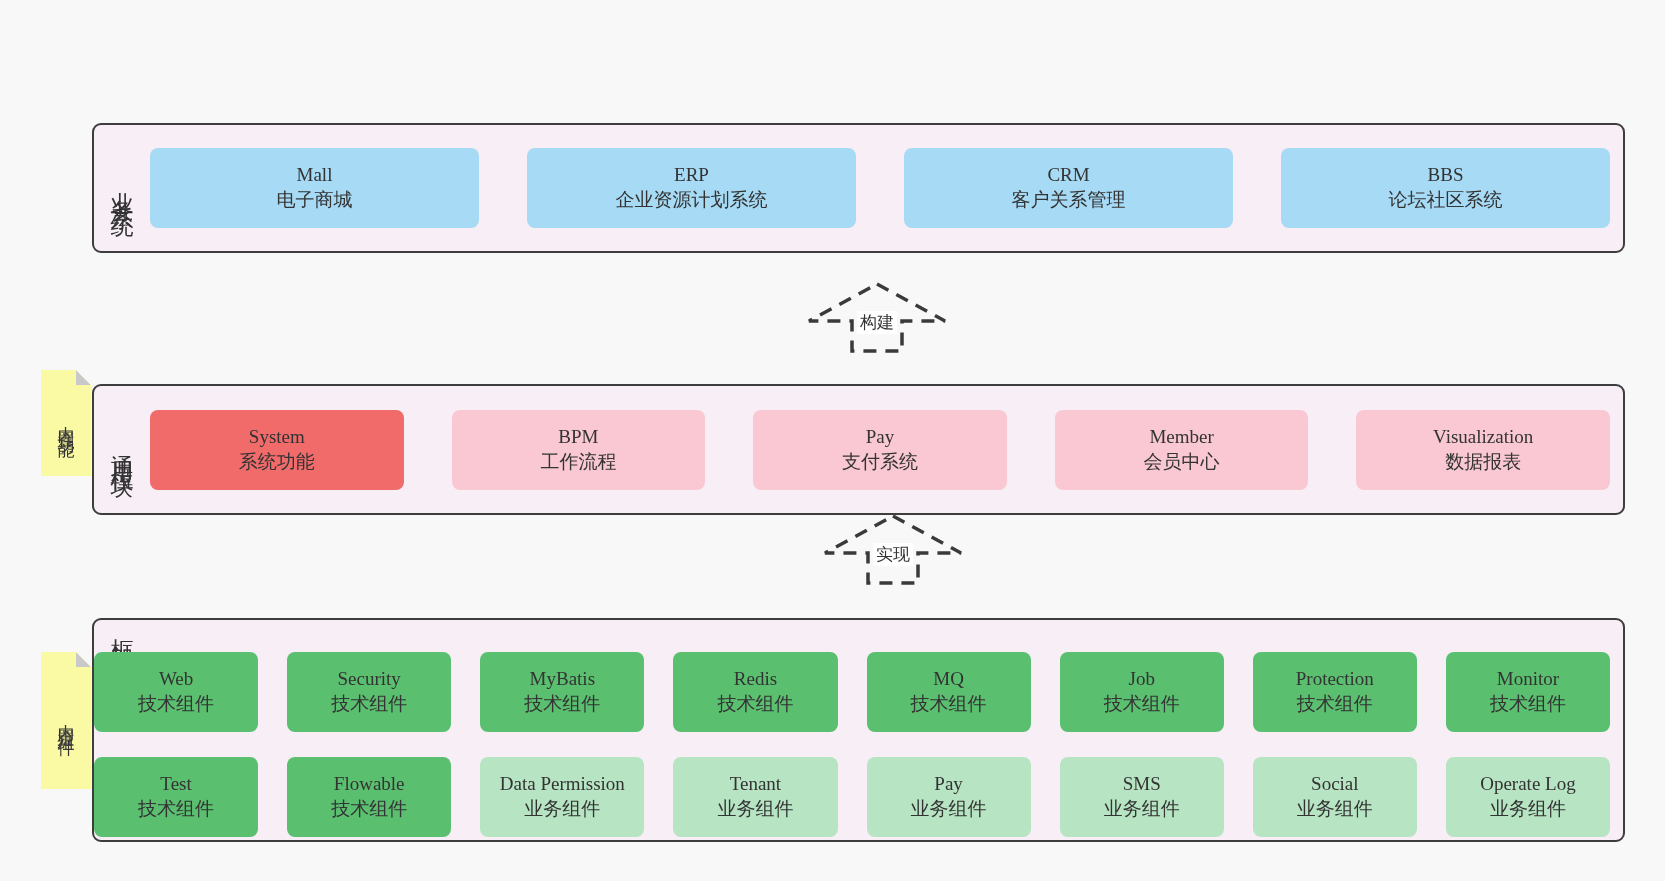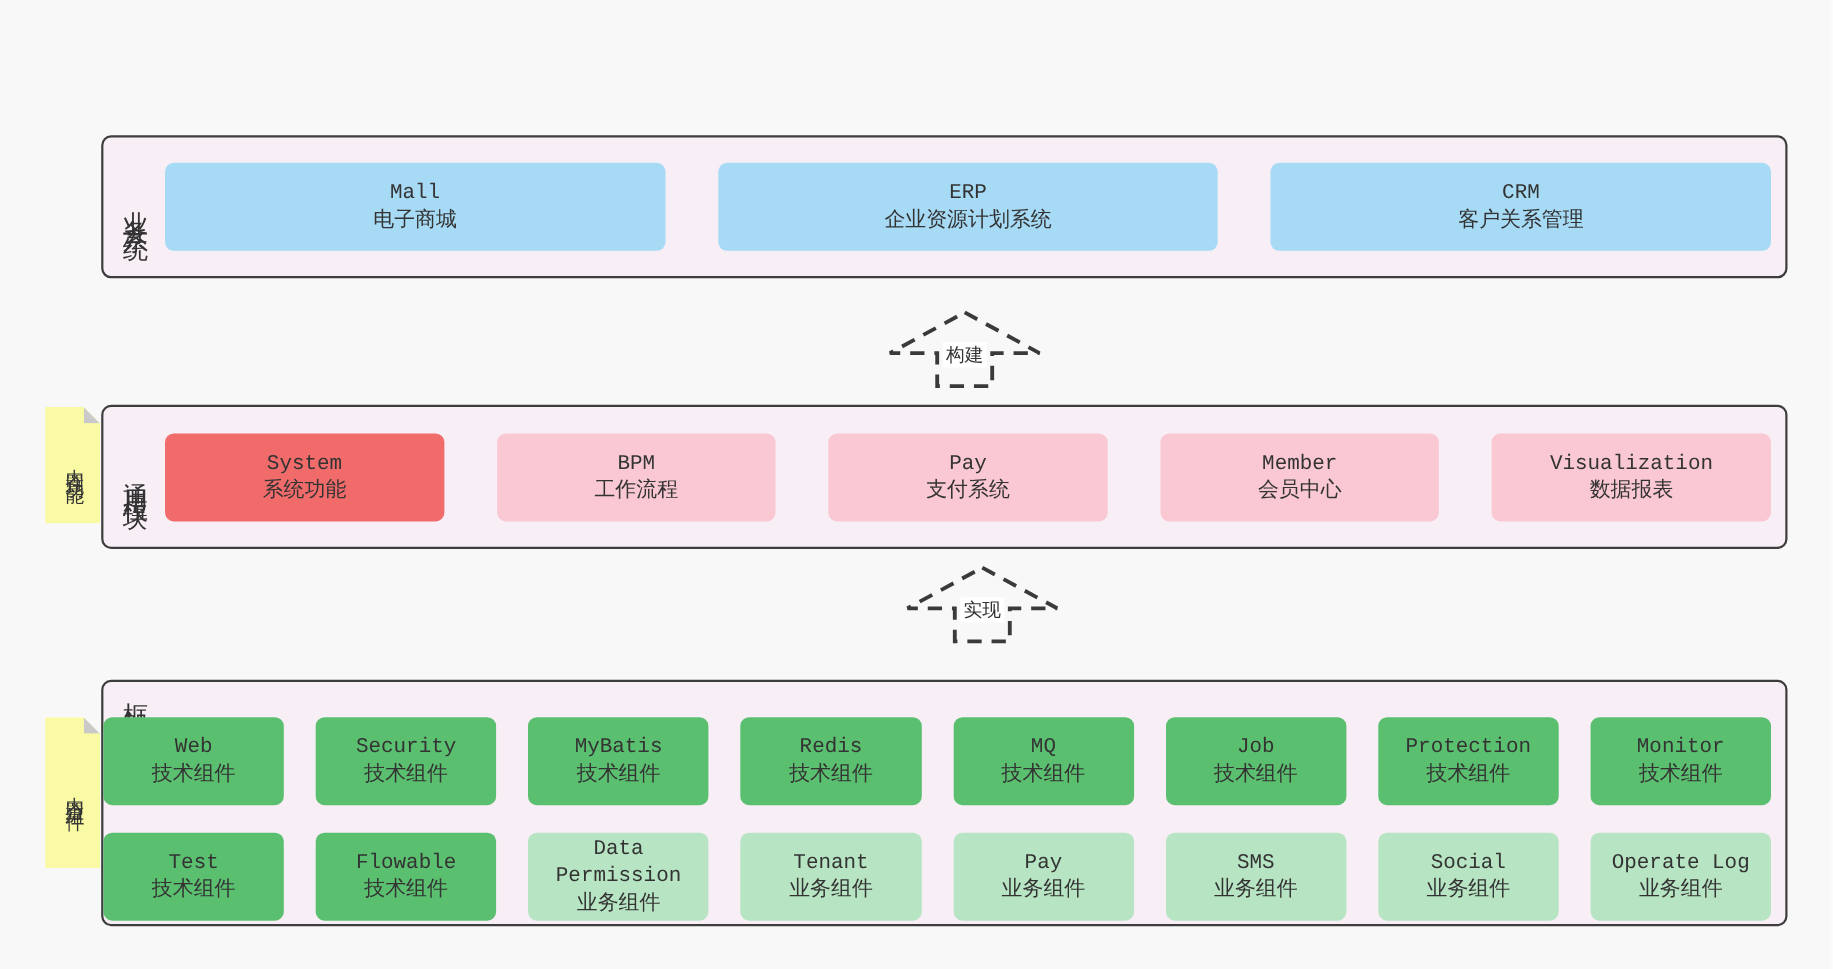--- a/index.html
+++ b/index.html
@@ -1,31 +1,31 @@
 <!DOCTYPE html>
 <html style="--background: #f8f8f8; --band-fill: #f8eef6; --band-border: #3d3d3d; --blue: #a6daf5; --red: #f16b6b; --pink: #f9c8d2; --green: #5bbf70; --green-light: #b7e5c3; --note-yellow: #fafaa5; --note-fold: #c9c9c9; --text: #333333; --arrow: #3a3a3a;"><head>
 <meta charset="utf-8">
 <style>
   html,body{margin:0;padding:0;}
   .stage{
     position:relative;width:1665px;height:881px;overflow:hidden;
     background:var(--background,#f8f8f8);
-    font-family:Liberation Mono, monospace;
+    font-family:Liberation Serif, serif;
     color:var(--text,#333);
   }
   
   .band{
     position:absolute;left:92px;width:1533px;box-sizing:border-box;
     background:var(--band-fill,#f8eef6);
     border:2px solid var(--band-border,#3d3d3d);
     border-radius:9px;
     display:flex;align-items:stretch;
   }
   .band-top{top:123px;height:130px;}
-  .band-mid{top:368px;height:131px;}
+  .band-mid{top:384px;height:131px;}
   .band-bottom{top:618px;height:224px;flex-direction:column;}
   .vtext{writing-mode:vertical-rl;text-orientation:upright;}
   .band-label{
     width:56px;display:flex;align-items:center;justify-content:center;
     font-size:23px;letter-spacing:7px;color:var(--text,#333);
   }
   .band-rows{
     flex:1;display:flex;flex-direction:column;justify-content:center;
     gap:25px;padding-right:13px;
   }
@@ -87,20 +87,24 @@
     <div class="box-subtitle">电子商城</div>
   </div>
           <div class="box variant-blue">
     <div class="box-title">ERP</div>
     <div class="box-subtitle">企业资源计划系统</div>
   </div>
           <div class="box variant-blue">
     <div class="box-title">CRM</div>
     <div class="box-subtitle">客户关系管理</div>
   </div>
+          <div class="box variant-blue">
+    <div class="box-title">BBS</div>
+    <div class="box-subtitle">论坛社区系统</div>
+  </div>
         </div>
     </div>
   </section>
 
   <div class="arrow arrow-1">
     <svg viewBox="0 0 142 74">
       <polygon points="71,4 139,41 96,41 96,71 46,71 46,41 3,41" fill="none" stroke="#3a3a3a" stroke-width="3.5" stroke-dasharray="13 9"></polygon>
     </svg>
     <span class="arrow-label">构建</span>
   </div>

